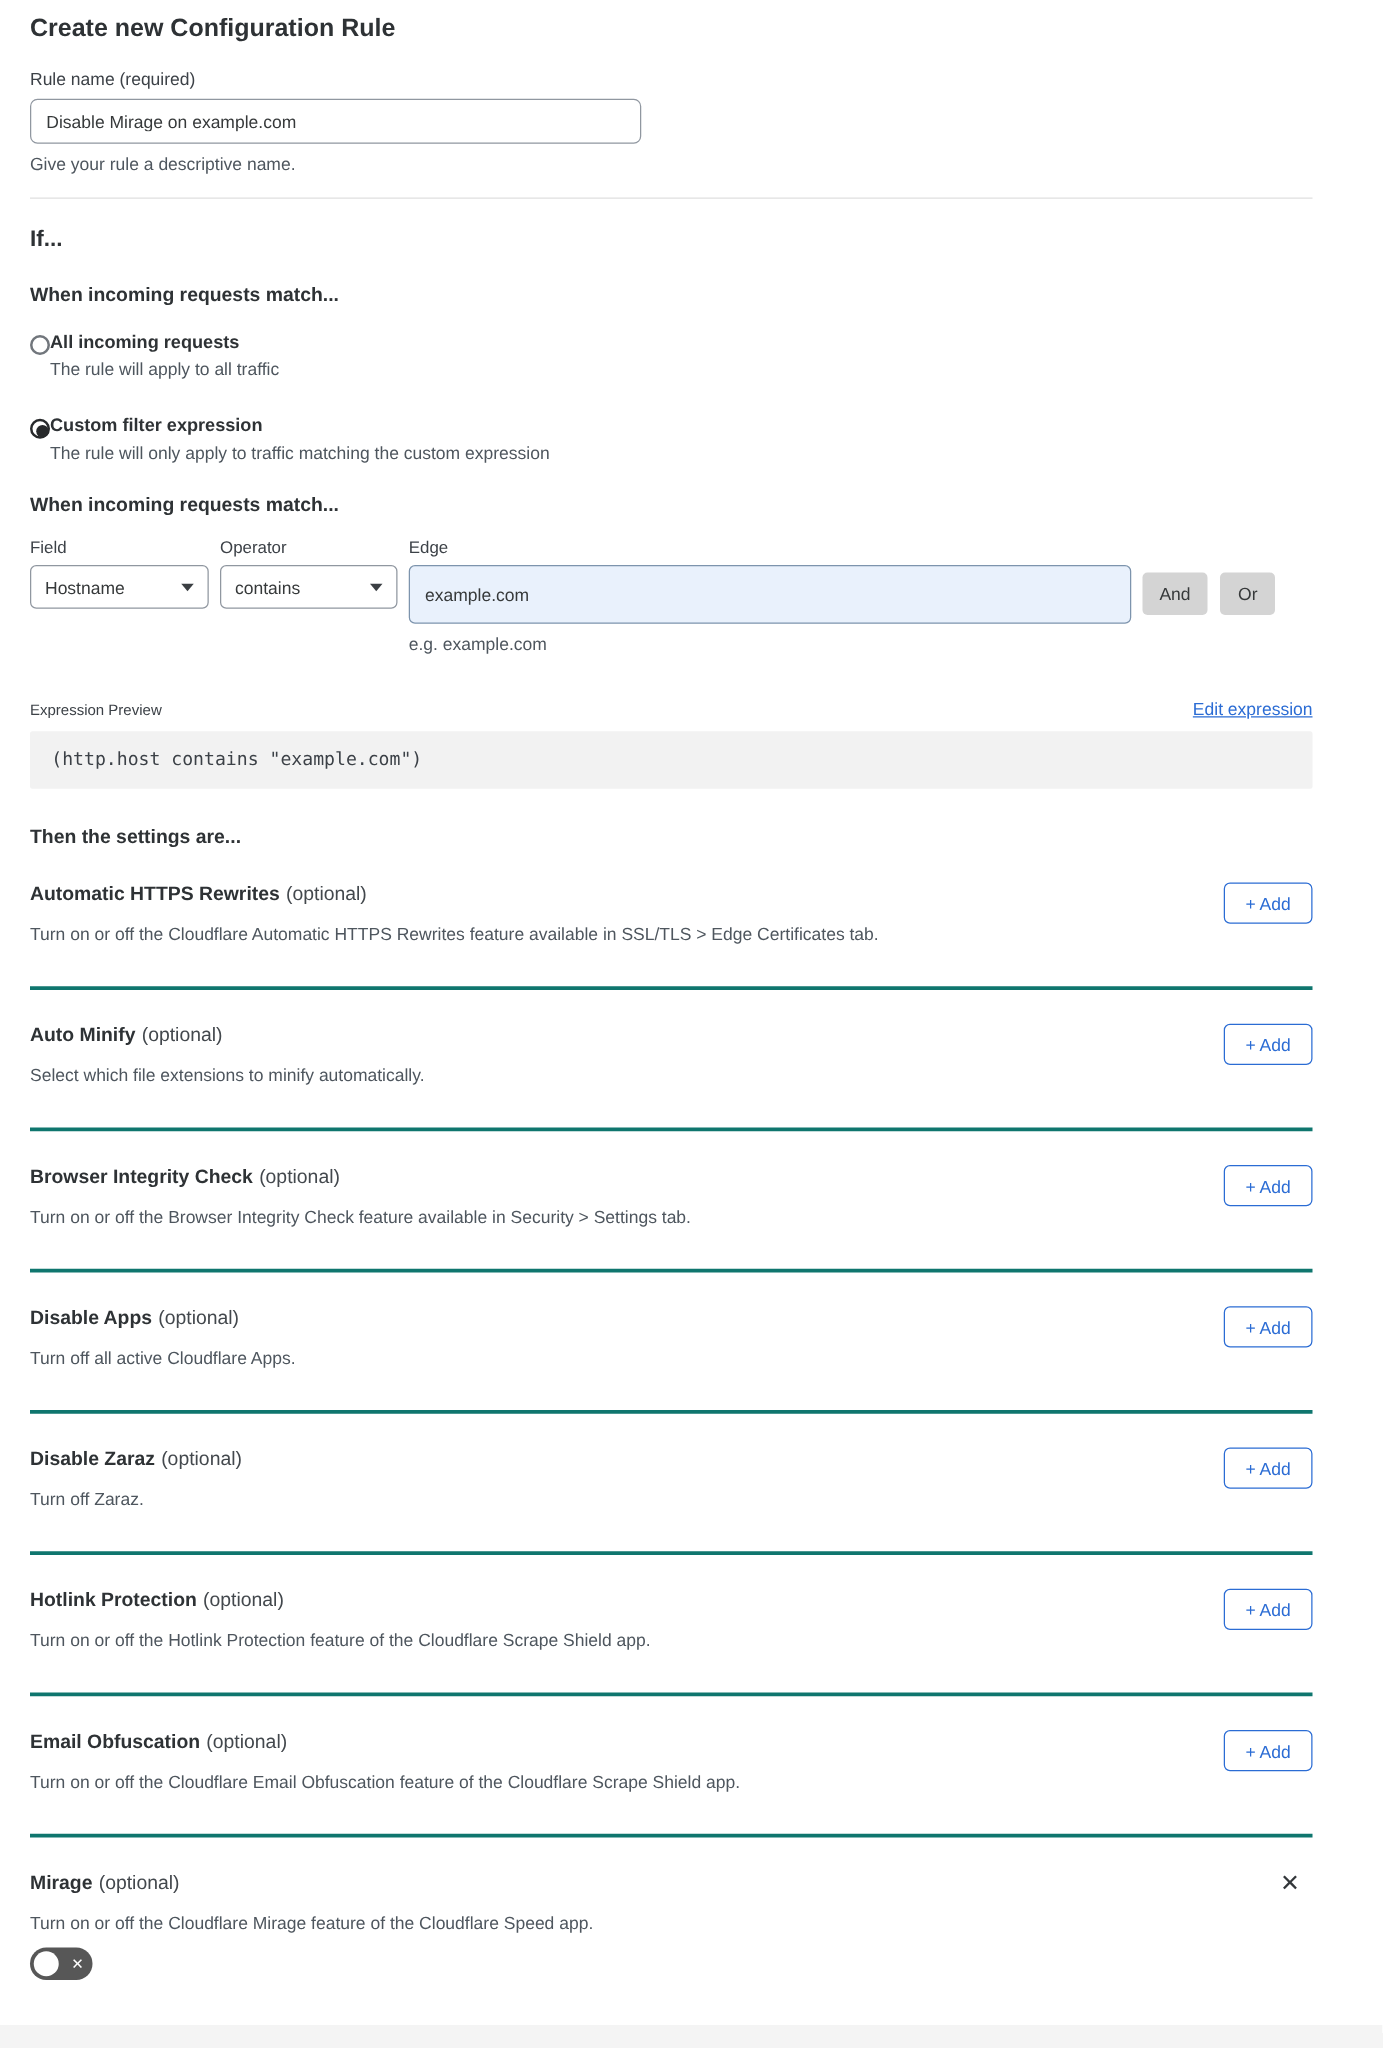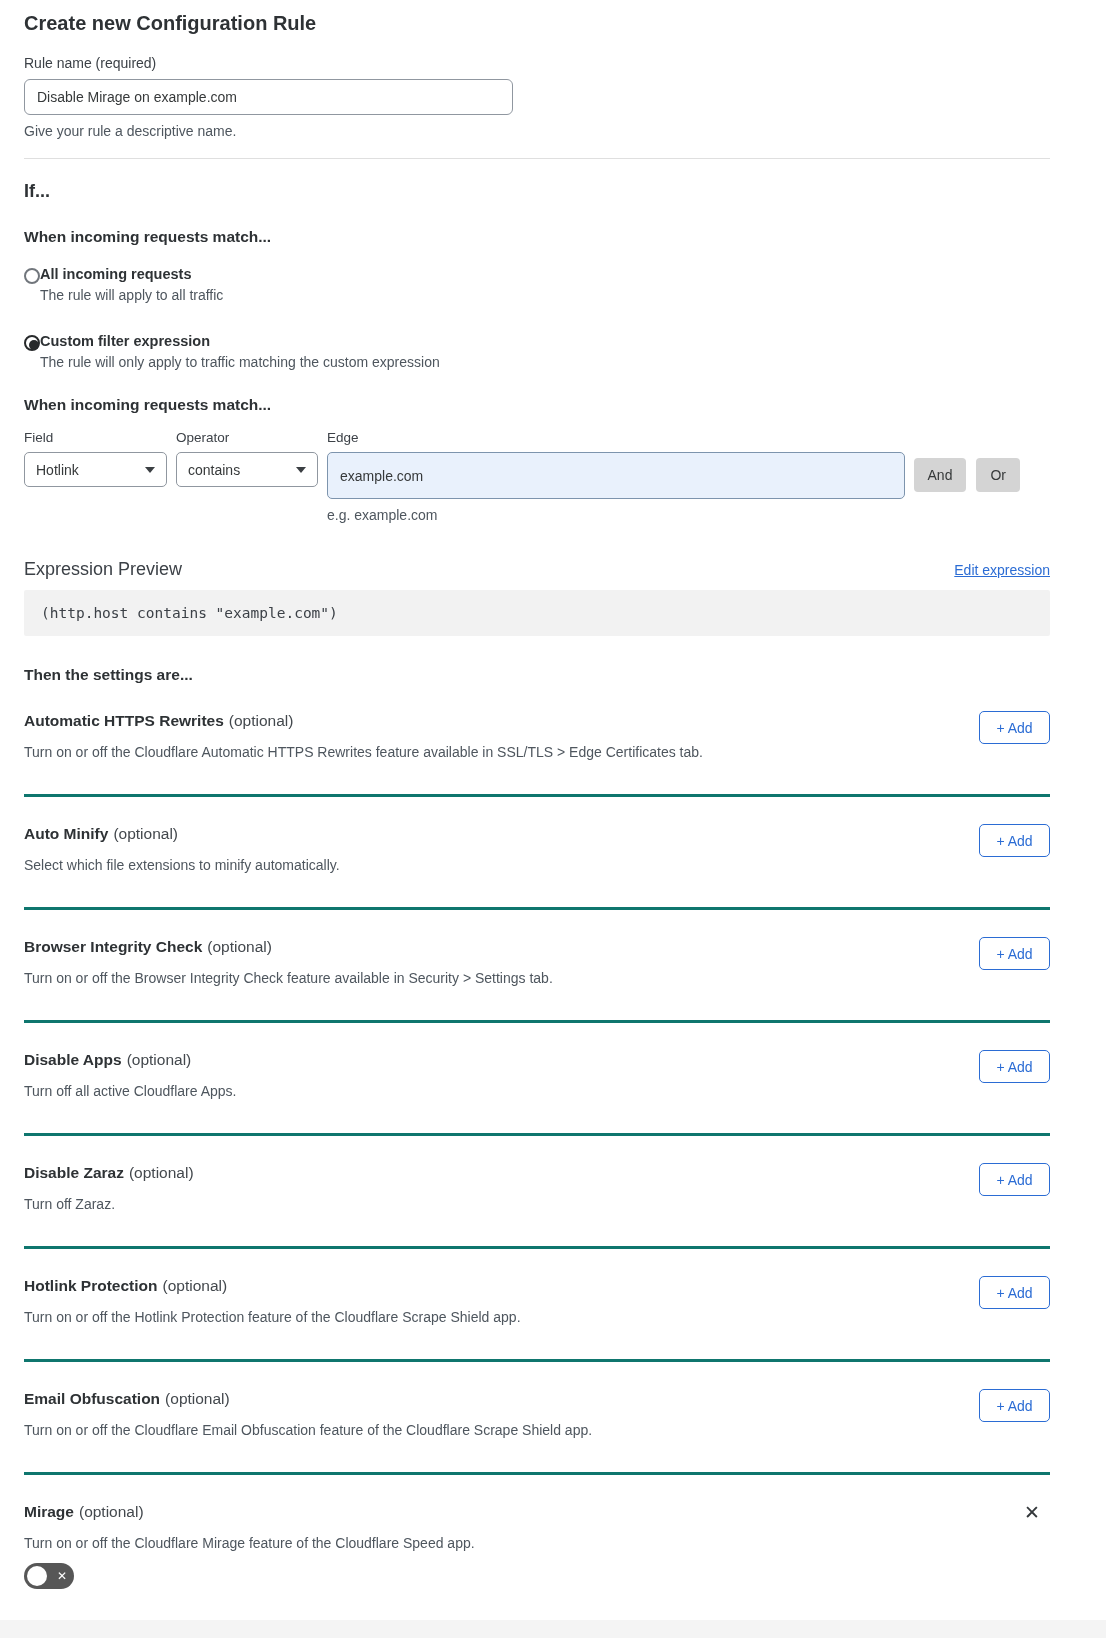--- a/index.html
+++ b/index.html
@@ -50,21 +50,21 @@
     background: #e9f1fc; padding: 0 12px; font-family: "Liberation Sans", sans-serif;
     font-size: 14px; color: #36393a;
   }
   .conj-group { display: flex; gap: 10px; margin-top: 28px; margin-right: 30px; }
   .conj-btn {
     border: none; background: #d4d4d4; color: #36393a; font-family: "Liberation Sans", sans-serif;
     font-size: 14px; border-radius: 4px; height: 34px; padding: 0 14px; cursor: pointer;
   }
 
   .preview-header { display: flex; justify-content: space-between; align-items: baseline; margin-top: 36px; }
-  .preview-label { font-size: 18px; color: #3c4147; }
+  .preview-label { font-size: 12px; color: #3c4147; }
   .edit-link { font-size: 14px; color: #2b6cd4; text-decoration: underline; cursor: pointer; }
 
   .code-block {
     margin-top: 10px; background: #f2f2f2; border-radius: 2px; padding: 15px 17px;
     font-family: "DejaVu Sans Mono", monospace; font-size: 14.5px; color: #3c4147;
   }
 
   h3.settings-heading { font-size: 15.5px; font-weight: 700; margin-top: 30px; color: #2e3235; }
 
   .setting { display: flex; justify-content: space-between; align-items: flex-start; padding: 28px 0 34px 0; border-bottom: 3px solid #0f766e; }
@@ -126,21 +126,21 @@
       </span>
     </div>
   </div>
 
   <h3 class="sub-heading">When incoming requests match...</h3>
 
   <div class="builder-row">
     <div class="col-field">
       <label class="field-label">Field</label>
       <div class="select">
-        <span>Hotlink</span>
+        <span>Hostname</span>
         <span class="caret"></span>
       </div>
     </div>
     <div class="col-operator">
       <label class="field-label">Operator</label>
       <div class="select">
         <span>contains</span>
         <span class="caret"></span>
       </div>
     </div>

